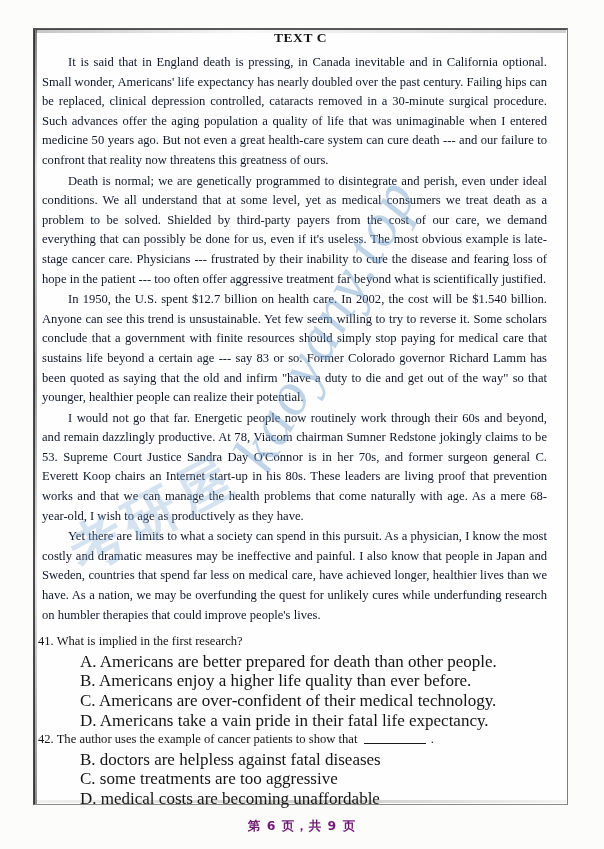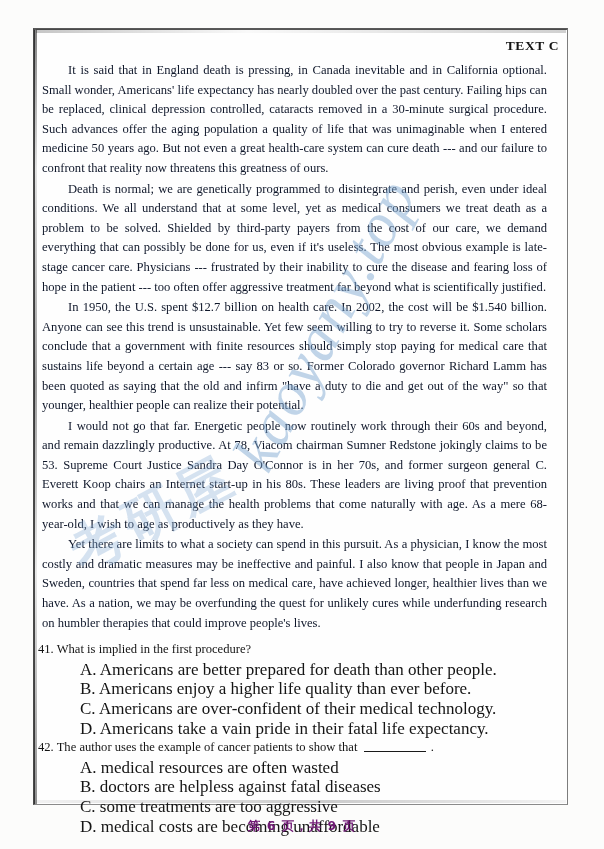--- a/index.html
+++ b/index.html
@@ -93,25 +93,25 @@
   
   #doc-body {
     position: absolute;
     left: 42px;
     top: 30px;
     width: 517px;
     z-index: 2;
   }
 
   #heading-textc {
-    text-align: right;
+    text-align: center;
     font-weight: bold;
     font-size: 13.5px;
     letter-spacing: .6px;
-    margin: 8px 0 7px 0;
+    margin: 0 0 7px 0;
   }
 
   .para {
     margin: 0 12px 1px 0;
     text-align: justify;
     text-justify: inter-word;
     font-size: 12.6px;
     line-height: 19.6px;
     text-indent: 26px;
     color: #0f172a;
@@ -197,34 +197,33 @@
       <p class="para">Death is normal; we are genetically programmed to disintegrate and perish, even under ideal conditions. We all understand that at some level, yet as medical consumers we treat death as a problem to be solved. Shielded by third-party payers from the cost of our care, we demand everything that can possibly be done for us, even if it's useless. The most obvious example is late-stage cancer care. Physicians --- frustrated by their inability to cure the disease and fearing loss of hope in the patient --- too often offer aggressive treatment far beyond what is scientifically justified.</p>
       <p class="para">In 1950, the U.S. spent $12.7 billion on health care. In 2002, the cost will be $1.540 billion. Anyone can see this trend is unsustainable. Yet few seem willing to try to reverse it. Some scholars conclude that a government with finite resources should simply stop paying for medical care that sustains life beyond a certain age --- say 83 or so. Former Colorado governor Richard Lamm has been quoted as saying that the old and infirm "have a duty to die and get out of the way" so that younger, healthier people can realize their potential.</p>
       <p class="para">I would not go that far. Energetic people now routinely work through their 60s and beyond, and remain dazzlingly productive. At 78, Viacom chairman Sumner Redstone jokingly claims to be 53. Supreme Court Justice Sandra Day O'Connor is in her 70s, and former surgeon general C. Everett Koop chairs an Internet start-up in his 80s. These leaders are living proof that prevention works and that we can manage the health problems that come naturally with age. As a mere 68-year-old, I wish to age as productively as they have.</p>
       <p class="para">Yet there are limits to what a society can spend in this pursuit. As a physician, I know the most costly and dramatic measures may be ineffective and painful. I also know that people in Japan and Sweden, countries that spend far less on medical care, have achieved longer, healthier lives than we have. As a nation, we may be overfunding the quest for unlikely cures while underfunding research on humbler therapies that could improve people's lives.</p>
     </div>
 
     <div id="questions">
 
       <div class="question-row">
         <span>41.</span>
-        <span>What is implied in the first procedure?</span>
+        <span>What is implied in the first research?</span>
       </div>
       <div class="option-row">A. Americans are better prepared for death than other people.</div>
       <div class="option-row">B. Americans enjoy a higher life quality than ever before.</div>
       <div class="option-row">C. Americans are over-confident of their medical technology.</div>
       <div class="option-row">D. Americans take a vain pride in their fatal life expectancy.</div>
 
       <div class="question-row">
         <span>42.</span>
         <span>The author uses the example of cancer patients to show that</span>
         <span class="blank-line"></span>
         <span>.</span>
       </div>
-      <div class="option-row">A. medical resources are often wasted</div>
       <div class="option-row">B. doctors are helpless against fatal diseases</div>
       <div class="option-row">C. some treatments are too aggressive</div>
       <div class="option-row">D. medical costs are becoming unaffordable</div>
 
     </div>
   </div>
 
   <div id="page-footer">第 6 页，共 9 页</div>
 
 </div>

